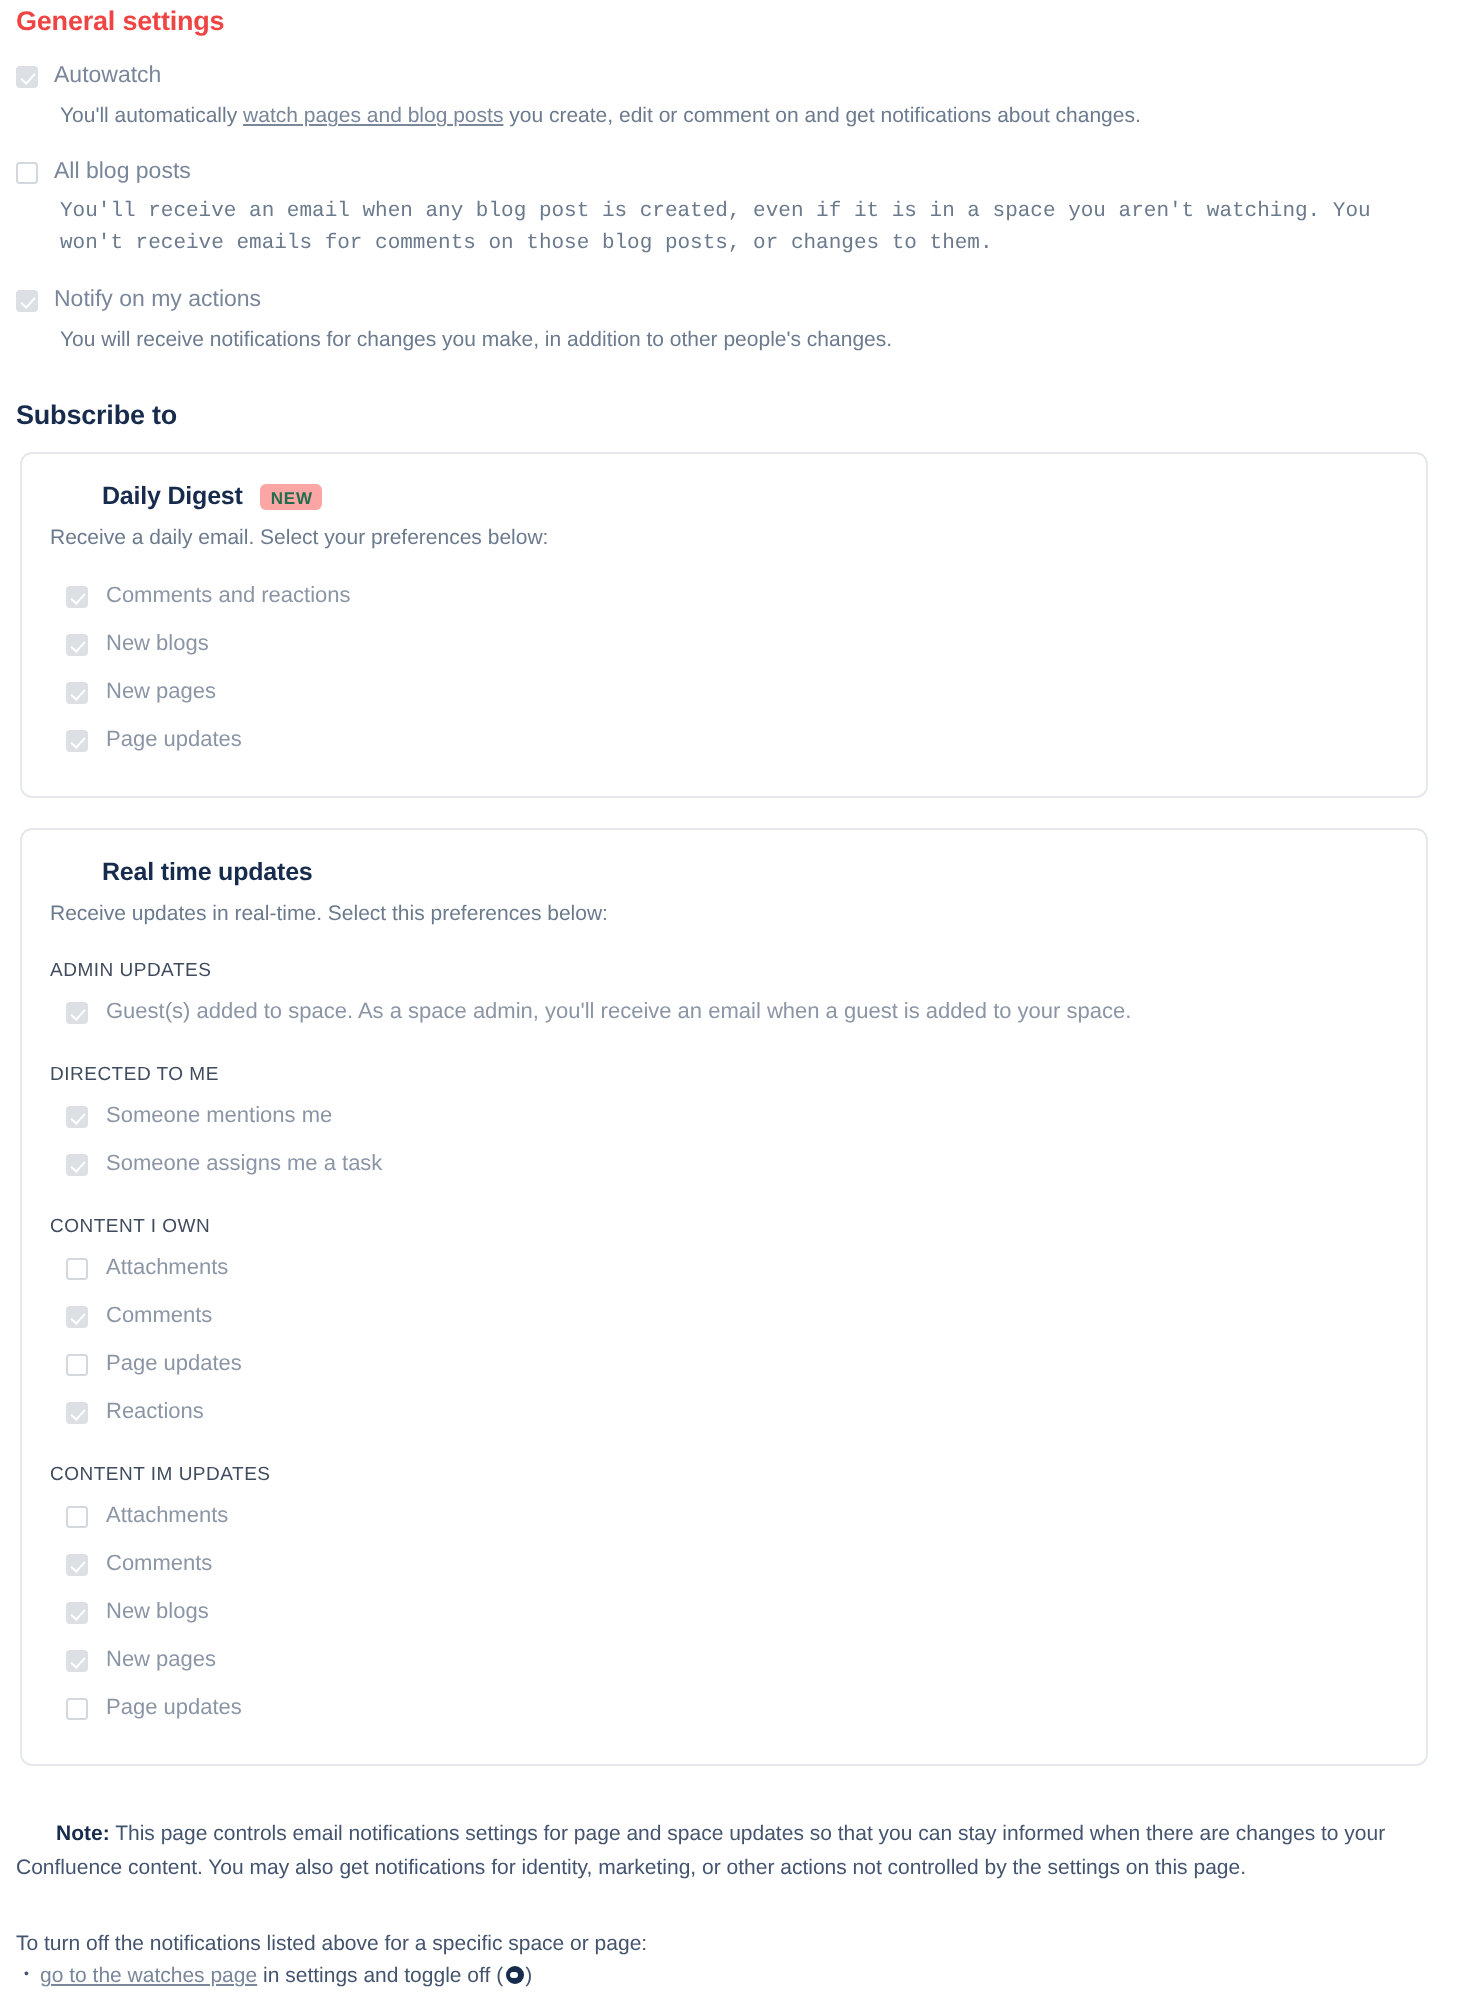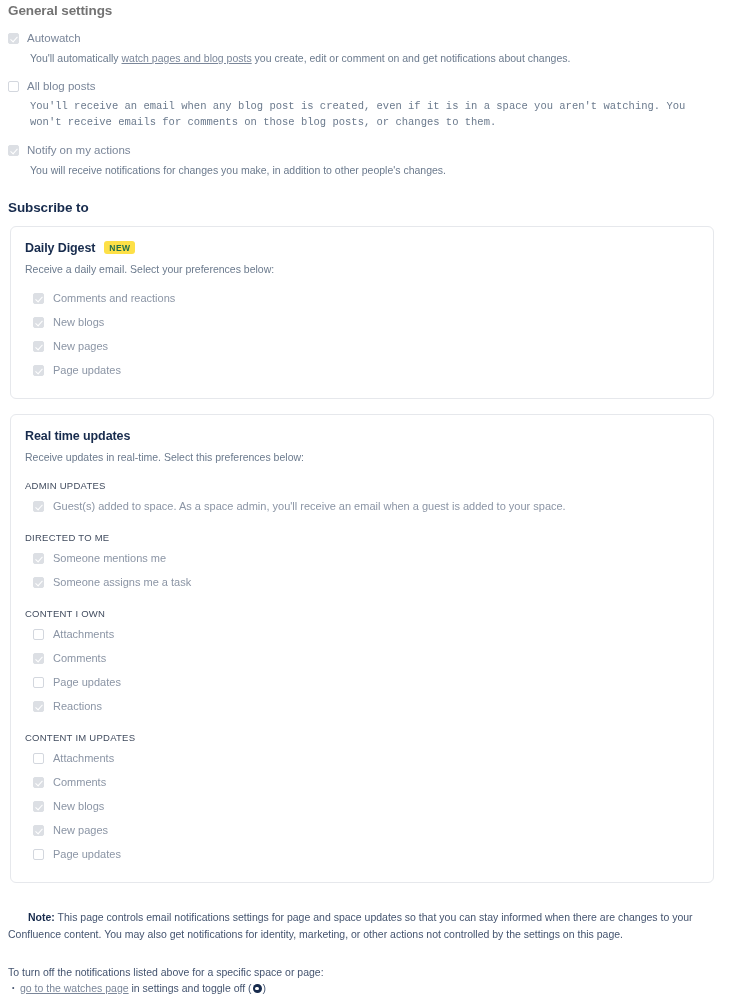--- a/index.html
+++ b/index.html
@@ -15,21 +15,21 @@
     -webkit-font-smoothing: antialiased;
     overflow: hidden;
   }
 
   .page { padding: 0 8px; box-sizing: border-box; width: 730px; }
 
   
   .section-heading {
     font-size: 13.5px;
     font-weight: bold;
-    color: #737373;
+    color: #ef4444;
     letter-spacing: -0.1px;
     margin: 0;
     padding: 3px 0 0 0;
   }
   .subscribe-heading {
     font-size: 13.5px;
     font-weight: bold;
     color: #172b4d;
     letter-spacing: -0.1px;
     margin: 0;
@@ -102,22 +102,23 @@
     background: #ffffff;
     box-sizing: border-box;
     margin-left: 2px;
     margin-right: 8px;
   }
   .card.digest { margin-top: 11px; padding: 14px 14px 16px 14px; }
   .card.realtime { margin-top: 15px; padding: 14px 14px 16px 14px; }
 
   .card-title-row {
     display: flex;
-    align-items: flex-start;
+    align-items: flex-end;
     gap: 9px;
+    margin-left: 26px;
   }
   .card-title {
     font-size: 12.5px;
     font-weight: bold;
     color: #172b4d;
     letter-spacing: -0.1px;
   }
   .badge-new {
     font-size: 8.5px;
     font-weight: bold;
@@ -232,21 +233,21 @@
         </div>
         <div class="gen-desc"><span>You will receive notifications for changes you make, in addition to other people's changes.</span></div>
       </div>
     </div>
 
   <h2 class="subscribe-heading">Subscribe to</h2>
 
   <div class="card digest">
     <div class="card-title-row">
       <span class="card-title">Daily Digest</span>
-      <span class="badge-new" id="digest-badge" style="background: #fde047; color: rgb(33, 110, 78);">NEW</span>
+      <span class="badge-new" id="digest-badge" style="background: #fca5a5; color: rgb(33, 110, 78);">NEW</span>
     </div>
     <div class="card-sub">Receive a daily email. Select your preferences below:</div>
     <div class="opt-list" id="digest-options">
         <div class="opt-row">
           <span class="cb checked"></span>
           <span class="opt-label">Comments and reactions</span>
         </div>
         <div class="opt-row">
           <span class="cb checked"></span>
           <span class="opt-label">New blogs</span>

